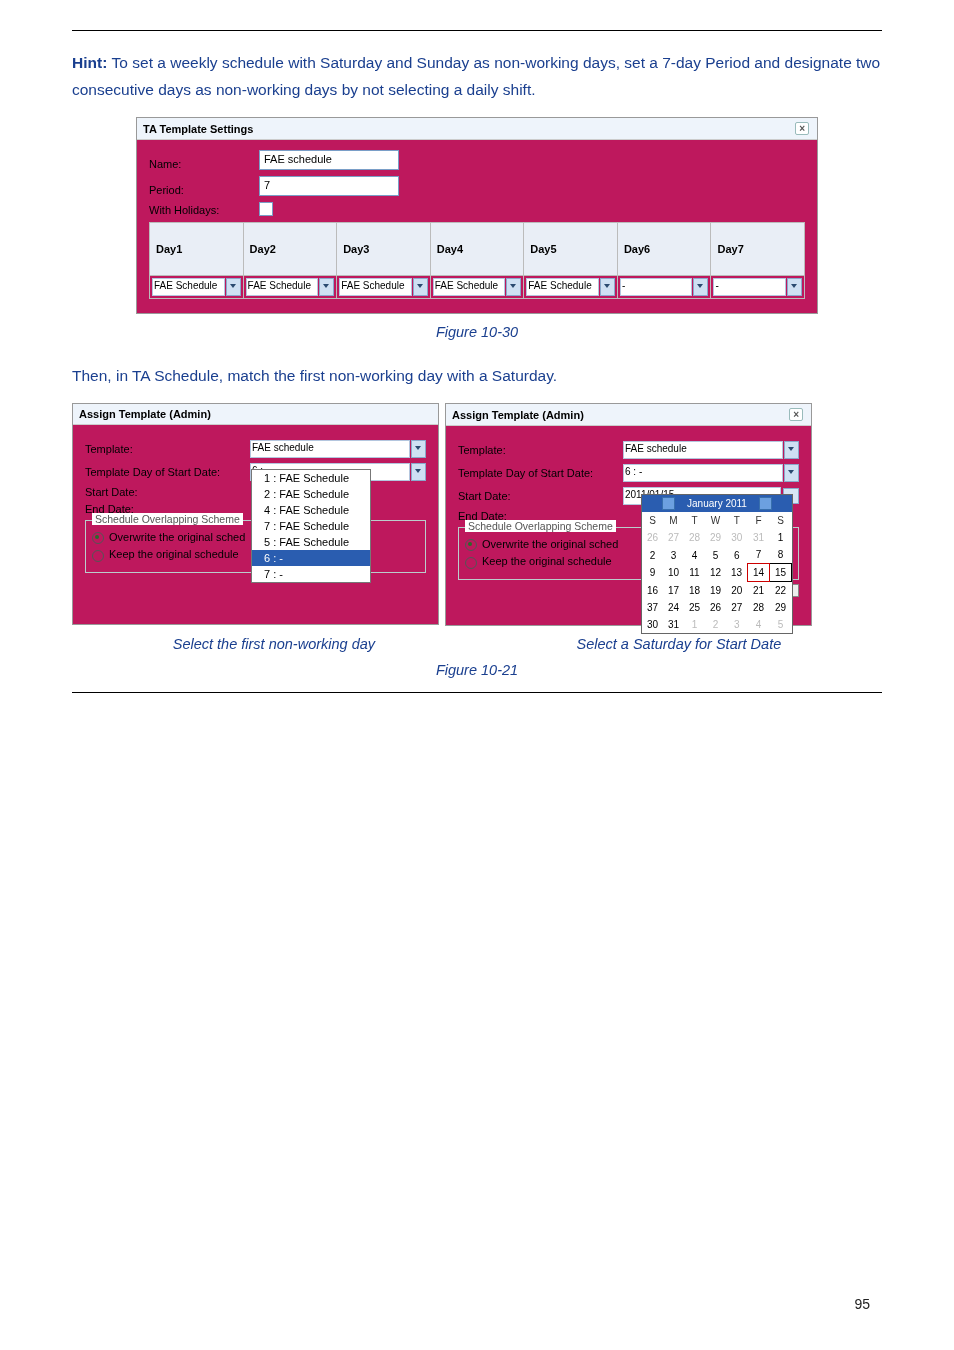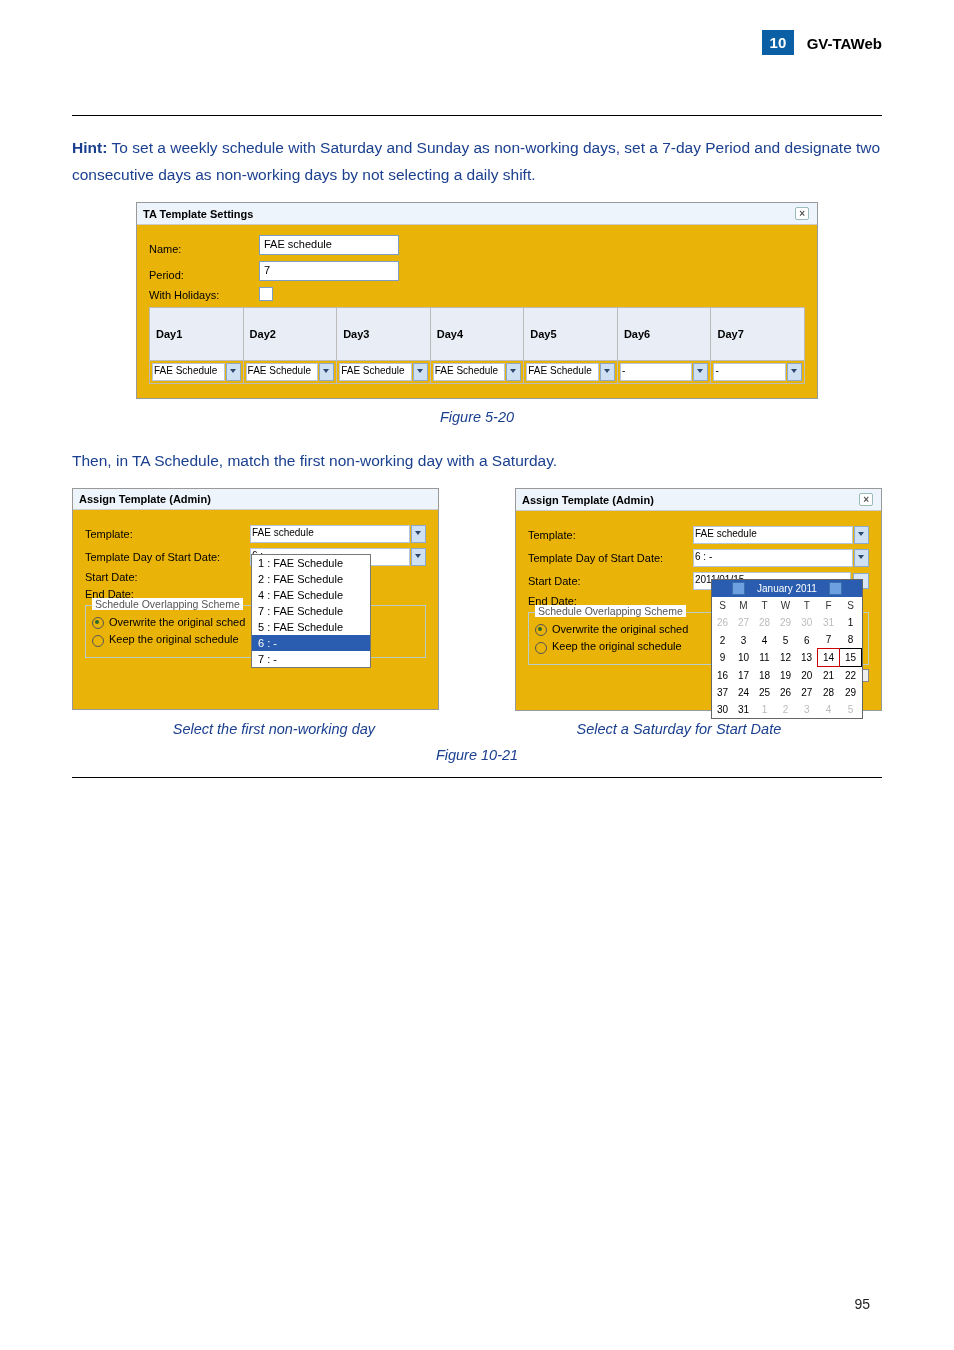--- a/index.html
+++ b/index.html
@@ -4,75 +4,71 @@
 <style>
   body{margin:0;padding:0;font-family:Arial,Helvetica,sans-serif;background:#fff;color:#000}
   .page{width:954px;height:1350px;position:relative;box-sizing:border-box;padding:30px 72px 0 72px}
   .hdr{text-align:right;margin-bottom:60px}
   .badge{display:inline-block;background:#0b5fa5;color:#fff;font-weight:bold;padding:4px 8px;font-size:15px}
   .hdr-title{display:inline-block;font-weight:bold;font-size:15px;margin-left:8px;vertical-align:middle}
   .hr{border-top:1px solid #000;margin:0 0 18px 0}
   .para{color:#1a3f8f;font-size:15.5px;line-height:1.75;margin:0 0 12px 0}
   .bold{font-weight:bold}
   .fig-wrap{text-align:center;margin:14px 0 22px 0}
-  .panel{display:inline-block;border:1px solid #999;background:#eab308;font-size:11px;font-family:Tahoma,Arial,sans-serif;color:#000;text-align:left;position:relative}
+  .panel{display:inline-block;border:1px solid #999;background:#be185d;font-size:11px;font-family:Tahoma,Arial,sans-serif;color:#000;text-align:left;position:relative}
   .titlebar{background:#eef4fb;padding:4px 8px 4px 6px;font-weight:bold;font-size:11px;border-bottom:1px solid #ccc;display:flex;justify-content:space-between;align-items:center}
   .close-x{display:inline-block;border:1px solid #9bb;padding:0 3px;font-size:10px;color:#555;background:#fff;border-radius:2px}
   .inner{padding:10px 12px 14px 12px}
   .row{display:flex;align-items:flex-end;margin-bottom:6px}
   .row .lbl{width:110px}
   .txtin{border:1px solid #7a9ec7;background:#fff;padding:2px 4px;font-size:11px;width:130px;height:14px}
   .chk{width:12px;height:12px;border:1px solid #7a9ec7;background:#fff;display:inline-block}
   .daytabs{display:flex;border:1px solid #bbb;margin-top:6px}
   .daytab{flex:1;padding:20px 6px;border-right:1px solid #bbb;font-weight:bold;background:#e9eef6;font-size:11px}
   .daytab:last-child{border-right:none}
   .selrow{display:flex;border:1px solid #bbb;border-top:none}
   .selcell{flex:1;display:flex;align-items:center;border-right:1px solid #bbb;padding:2px 2px}
   .selcell:last-child{border-right:none}
   .sel{flex:1;border:1px solid #b4c6de;background:#fff;font-size:10px;padding:1px 1px;height:14px;overflow:hidden;white-space:nowrap}
   .dd{width:13px;height:16px;background:#cfe0f3;border:1px solid #8aa9cc;display:inline-block;margin-left:1px;position:relative}
   .dd::after{content:"";position:absolute;left:3px;top:5px;border-left:3px solid transparent;border-right:3px solid transparent;border-top:4px solid #2b4a70}
   .caption{font-style:italic;color:#1a3f8f;text-align:center;font-size:14.5px;margin-top:10px}
-  .twocol{display:flex;justify-content:space-between;gap:0;align-items:flex-start;margin-top:14px}
+  .twocol{display:flex;justify-content:flex-start;gap:0;align-items:flex-start;margin-top:14px}
   .panel2{width:365px}
   .form-row{display:flex;align-items:center;margin:5px 0}
   .form-lbl{width:165px;font-size:11px}
   .form-fld{flex:1}
   .combo{display:flex;align-items:center}
   .combo .sel{flex:1}
   .radio{width:10px;height:10px;border:1px solid #555;border-radius:50%;display:inline-block;margin-right:5px;vertical-align:middle;position:relative}
   .radio.on::after{content:"";position:absolute;left:2px;top:2px;width:4px;height:4px;background:#2b6a2b;border-radius:50%}
   .group{border:1px solid #bcc;margin-top:4px;padding:6px 6px 6px 6px;position:relative}
   .group-legend{position:absolute;top:-8px;left:6px;background:#fff;padding:0 3px;font-size:10.5px;color:#555}
   .listdrop{position:absolute;border:1px solid #777;background:#fff;font-size:11px;z-index:5}
-  .listdrop div{padding:2px 10px 2px 6px;white-space:nowrap}
+  .listdrop div{padding:2px 10px 2px 12px;white-space:nowrap}
   .listdrop div.hi{background:#2a5db0;color:#fff}
   .cal{font-size:10px}
   .cal-hd{background:#2a5db0;color:#fff;display:flex;align-items:center;justify-content:space-between;padding:2px 20px}
   .cal-hd .arrow{width:11px;height:11px;background:#6ca0e0;border:1px solid #386fad;display:inline-block;position:relative}
   .cal table{border-collapse:collapse}
   .cal th,.cal td{width:19px;height:15px;text-align:center;font-size:10px}
   .cal th{color:#333;font-weight:normal}
   .cal .muted{color:#bbb}
   .cal .today{border:1px solid #c00}
   .cal .selday{border:1px solid #000}
   .cal-ic{width:14px;height:14px;border:1px solid #8aa9cc;background:#d8e6f5;display:inline-block;margin-left:2px}
   .sub-caps{display:flex;justify-content:space-around;margin-top:10px}
   .sub-caps span{font-style:italic;color:#1a3f8f;font-size:14.5px}
   .footer-pg{position:absolute;bottom:38px;right:84px;font-size:14px;color:#222}
   .okbtn{border:1px solid #888;background:#eee;font-size:10px;padding:0 10px;margin-top:4px;display:inline-block}
 </style>
 </head>
 <body>
 
 <div class="page">
-  <div class="hdr">
-    <span class="badge">10</span>
-    <span class="hdr-title">GV-TAWeb</span>
-  </div>
 
   <div class="hr"></div>
 
   <p class="para">
     <span class="bold">Hint: </span><span>To set a weekly schedule with Saturday and Sunday as non-working days, set a 7-day Period and designate two consecutive days as non-working days by not selecting a daily shift.</span>
   </p>
 
   <div class="fig-wrap">
     <div class="panel" style="width:680px">
       <div class="titlebar">
@@ -126,21 +122,21 @@
               <span class="sel">-</span>
               <span class="dd"></span>
             </div>
           <div class="selcell">
               <span class="sel">-</span>
               <span class="dd"></span>
             </div>
         </div>
       </div>
     </div>
-    <div class="caption">Figure 5-20</div>
+    <div class="caption">Figure 10-30</div>
   </div>
 
   <p class="para">Then, in TA Schedule, match the first non-working day with a Saturday.</p>
 
   <div class="twocol">
 
     <div class="panel panel2" style="margin-right:6px">
       <div class="titlebar">
         <span>Assign Template (Admin)</span>
       </div>

